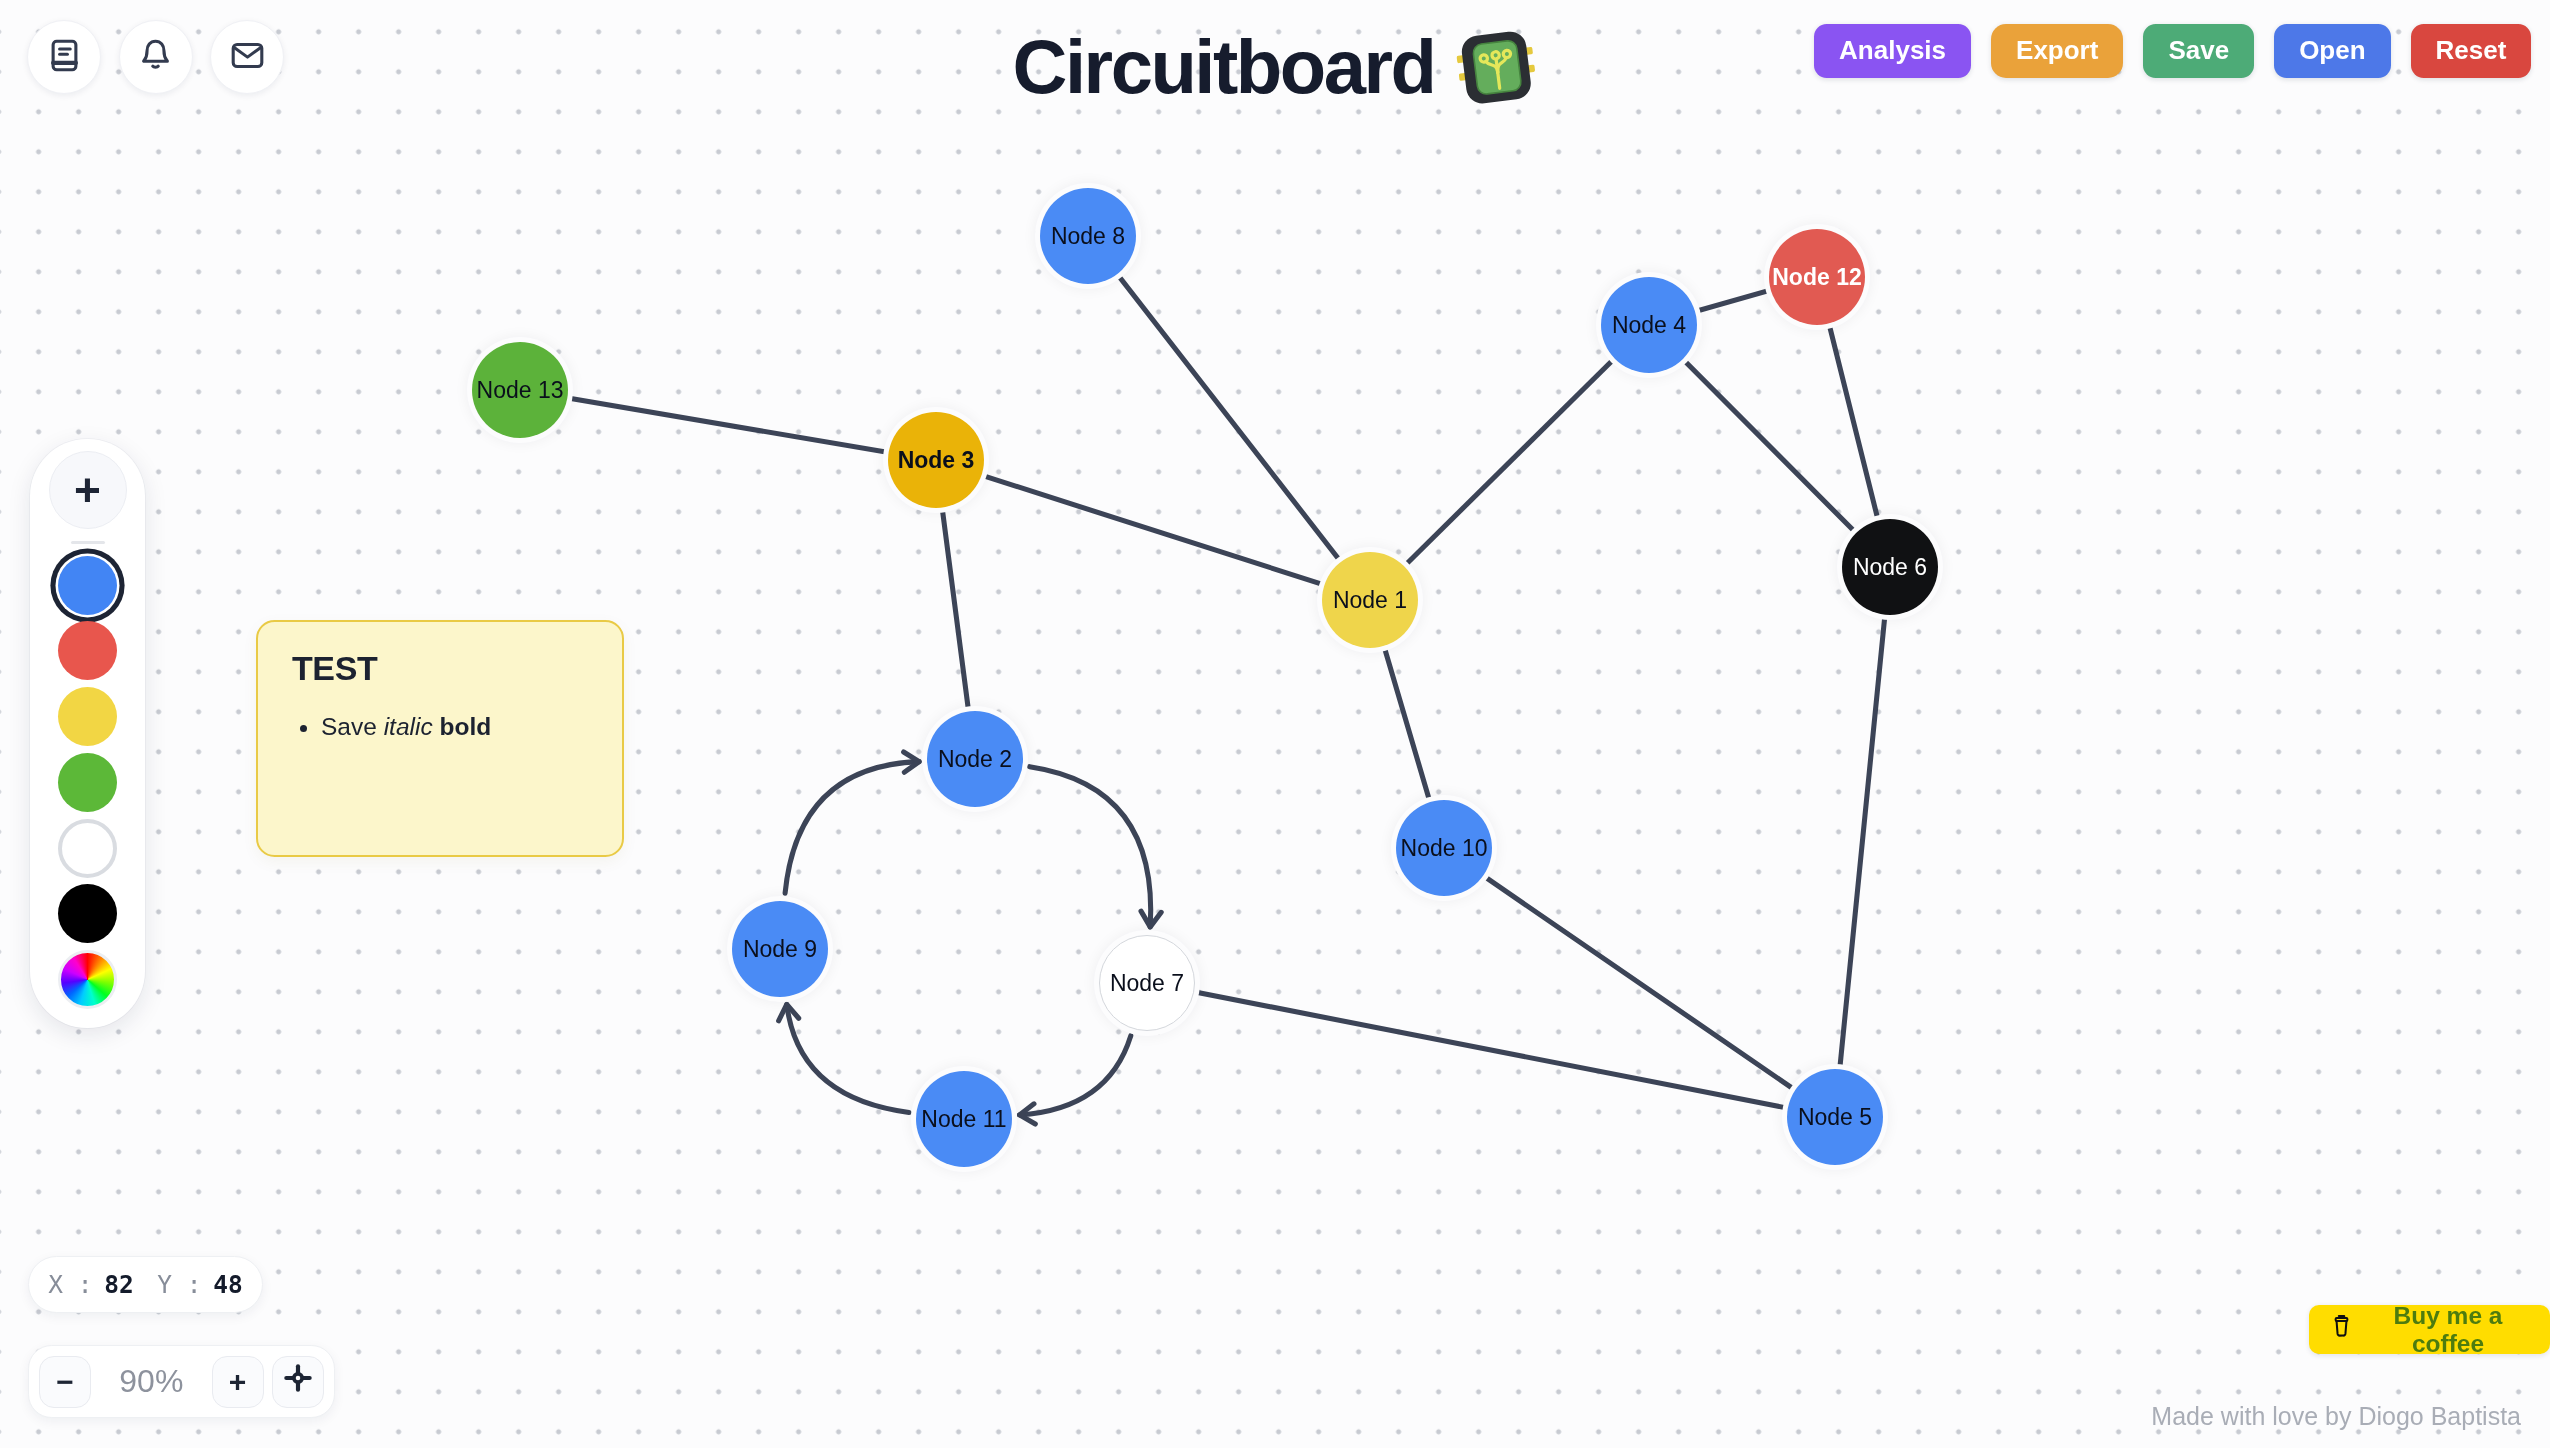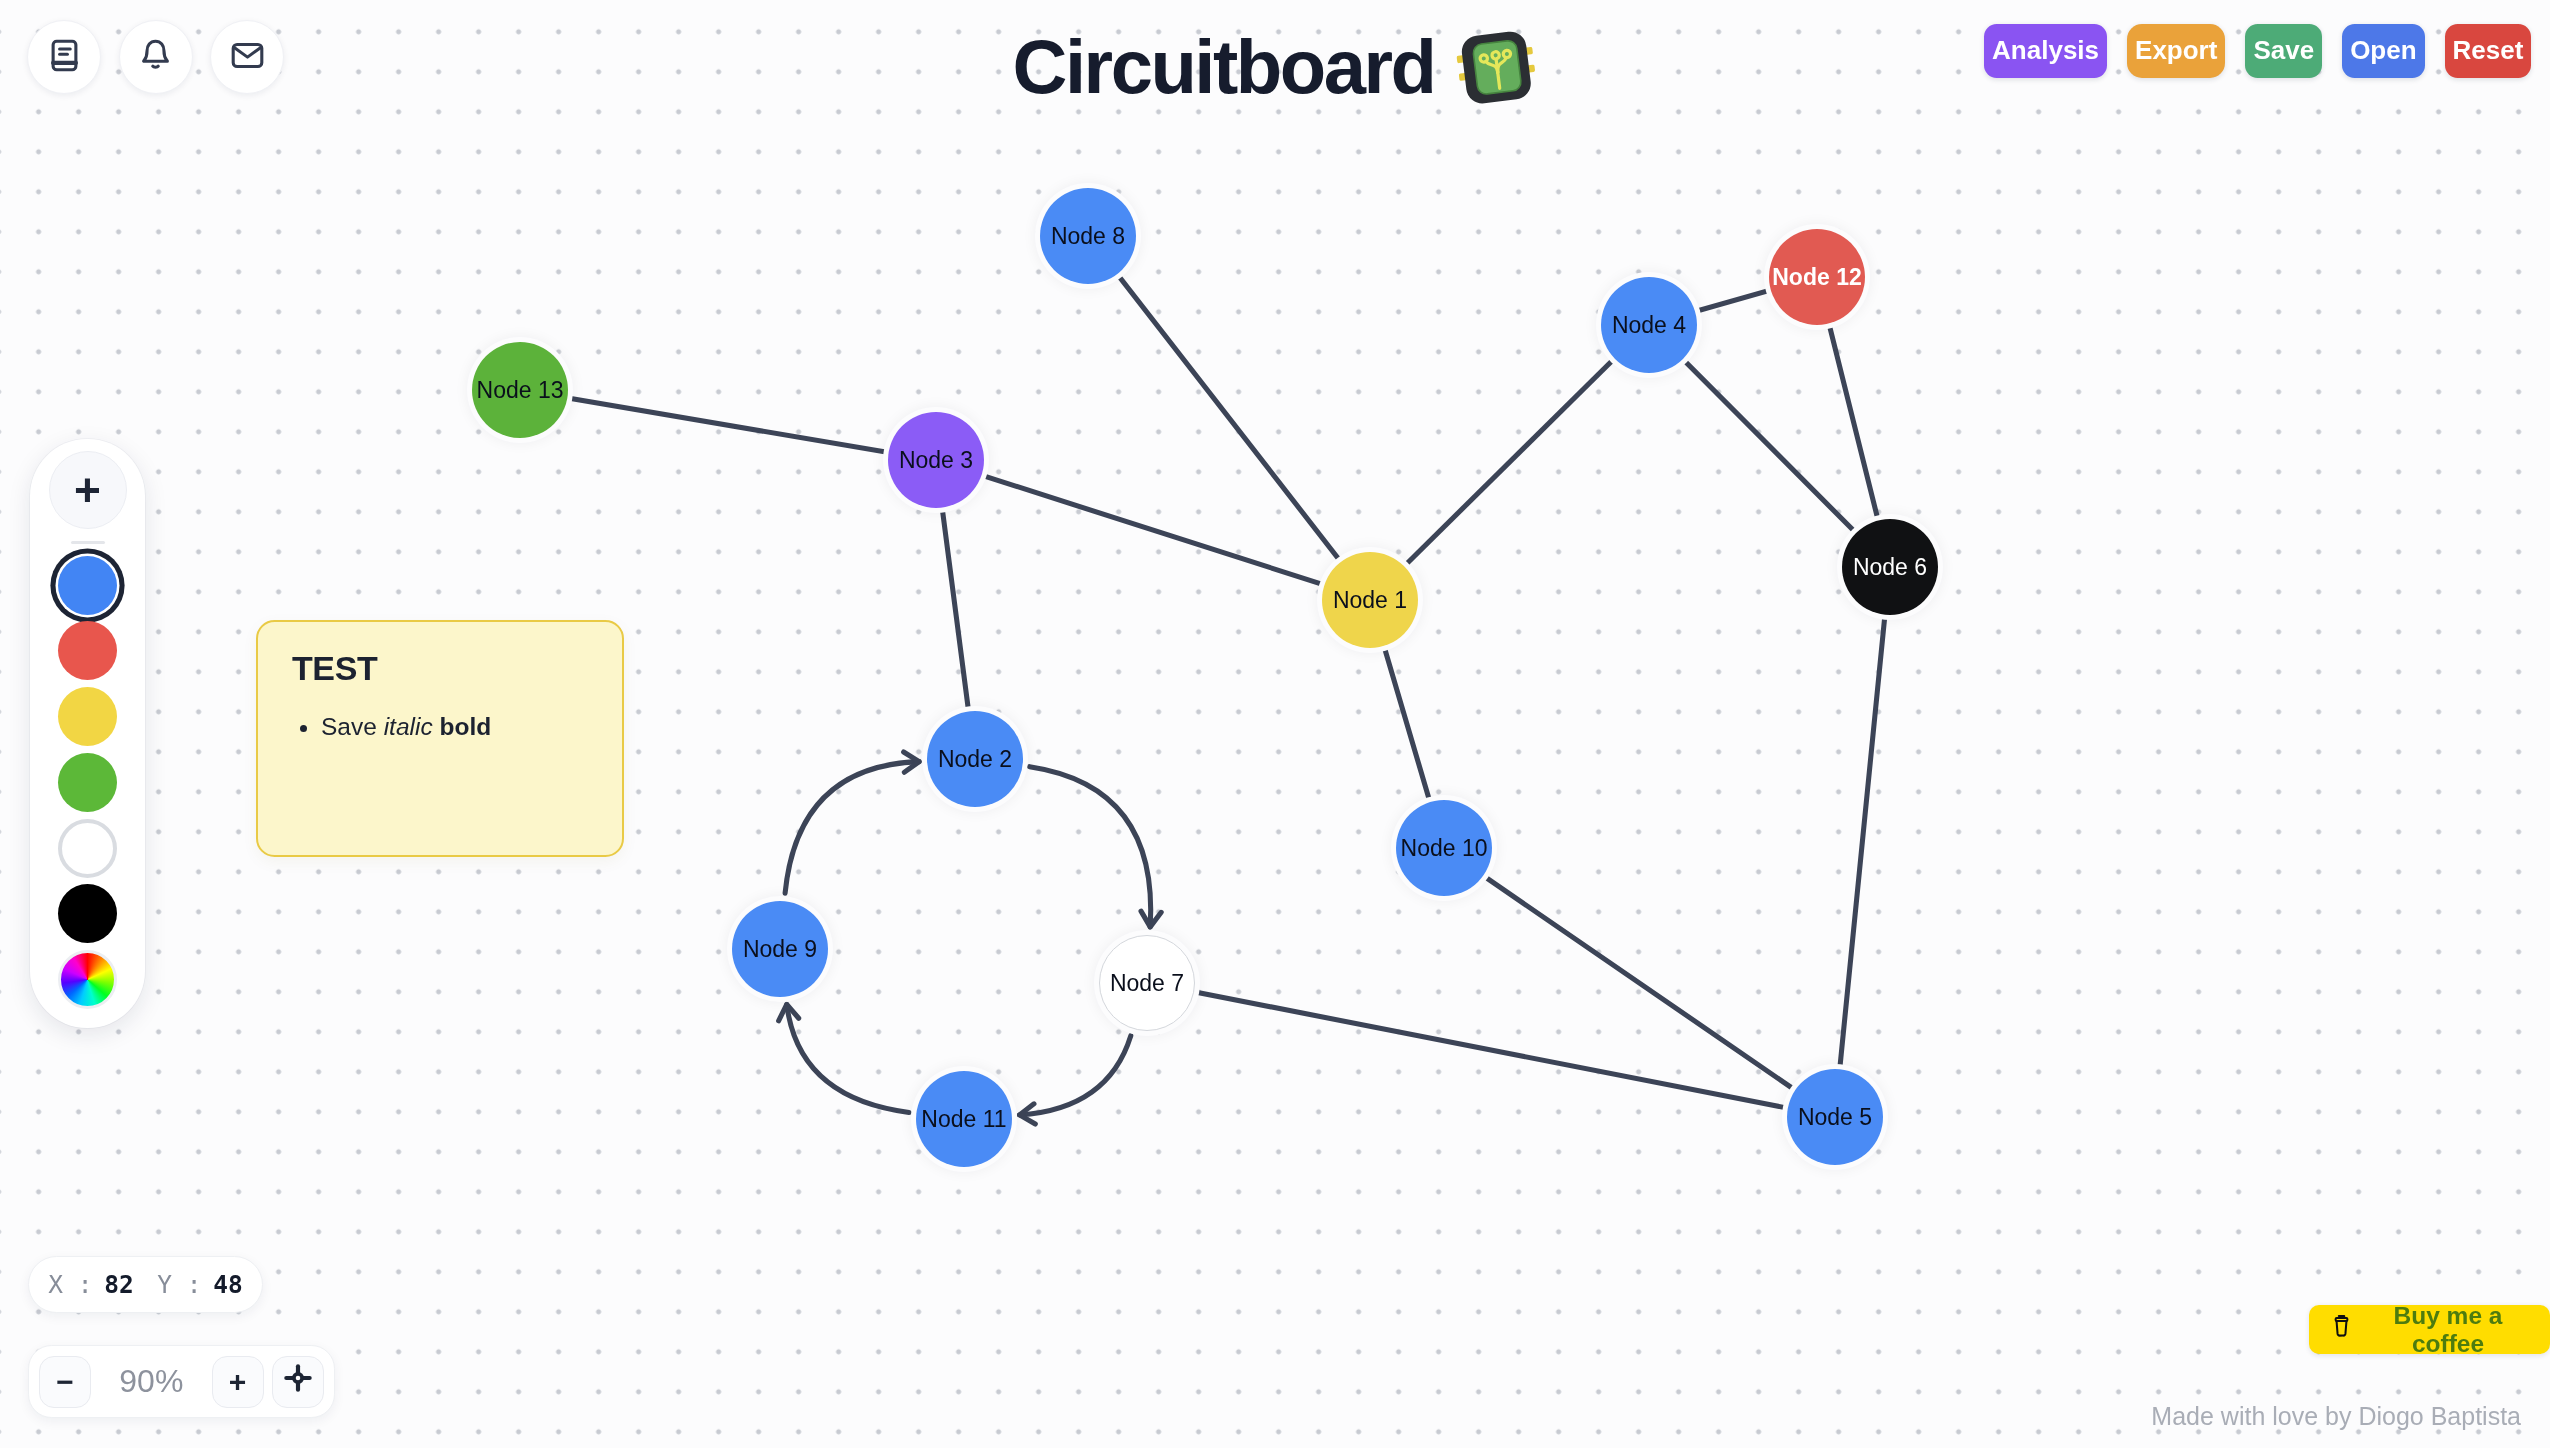--- a/index.html
+++ b/index.html
@@ -29,21 +29,21 @@
 
   
   .title-wrap { position:absolute; left:0; right:0; top:22px; display:flex; align-items:center; justify-content:center; gap:22px; pointer-events:none; }
   .app-title { font-size:76px; font-weight:700; letter-spacing:-2.5px; color:#161c2d; }
   .chip-icon { transform:rotate(-7deg); margin-top:5px; }
 
   
   .actions { position:absolute; right:18.6px; top:23.6px; display:flex; gap:20px; }
   .action-btn {
     border:none; color:#fff; font-family:inherit; font-weight:700; font-size:26px;
-    height:54px; padding:0 8px; border-radius:12.7px; cursor:pointer;
+    height:54px; padding:0 25px; border-radius:12.7px; cursor:pointer;
     box-shadow:0 1.7px 5px rgba(20,30,60,.12);
   }
 
   
   .toolbar {
     position:absolute; left:30px; top:439px; width:115px; height:589px;
     background:#fff; border-radius:57px;
     box-shadow:0 6.7px 23.6px rgba(20,30,60,.10), 0 0 0 0.8px #f1f2f5;
     display:flex; flex-direction:column; align-items:center; padding-top:11.8px;
   }
@@ -149,21 +149,21 @@
       <path d="M 1221 909 Q 1374 932 1364 1099" marker-end="url(#arrowhead)"></path>
       <path d="M 1341 1228 Q 1314 1315 1209 1322" marker-end="url(#arrowhead)"></path>
       <path d="M 1078 1319 Q 947 1302 933 1191" marker-end="url(#arrowhead)"></path>
       <path d="M 931 1059 Q 946 908 1090 903" marker-end="url(#arrowhead)"></path>
     </g>
 </svg>
 
 <div>
     <div class="node" style="left: 1370px; top: 600px; background: rgb(239, 213, 75); color: rgb(10, 15, 28);">Node 1</div>
     <div class="node" style="left: 975px; top: 759px; background: rgb(74, 139, 245); color: rgb(10, 15, 28);">Node 2</div>
-    <div class="node" style="left: 936px; top: 460px; background: #8b5cf6; color: rgb(10, 15, 28);">Node 3</div>
+    <div class="node" style="left: 936px; top: 460px; background: #eab308; color: rgb(10, 15, 28); font-weight: bold;">Node 3</div>
     <div class="node" style="left: 1649px; top: 325px; background: rgb(74, 139, 245); color: rgb(10, 15, 28);">Node 4</div>
     <div class="node" style="left: 1835px; top: 1117px; background: rgb(74, 139, 245); color: rgb(10, 15, 28);">Node 5</div>
     <div class="node" style="left: 1890px; top: 567px; background: rgb(16, 17, 19); color: rgb(255, 255, 255);">Node 6</div>
     <div class="node outline" style="left: 1147px; top: 983px; background: rgb(255, 255, 255); color: rgb(10, 15, 28);">Node 7</div>
     <div class="node" style="left: 1088px; top: 236px; background: rgb(74, 139, 245); color: rgb(10, 15, 28);">Node 8</div>
     <div class="node" style="left: 780px; top: 949px; background: rgb(74, 139, 245); color: rgb(10, 15, 28);">Node 9</div>
     <div class="node" style="left: 1444px; top: 848px; background: rgb(74, 139, 245); color: rgb(10, 15, 28);">Node 10</div>
     <div class="node" style="left: 964px; top: 1119px; background: rgb(74, 139, 245); color: rgb(10, 15, 28);">Node 11</div>
     <div class="node" style="left: 1817px; top: 277px; background: rgb(225, 90, 82); color: #ffffff; font-weight: bold;">Node 12</div>
     <div class="node" style="left: 520px; top: 390px; background: rgb(92, 178, 58); color: rgb(10, 15, 28);">Node 13</div>

